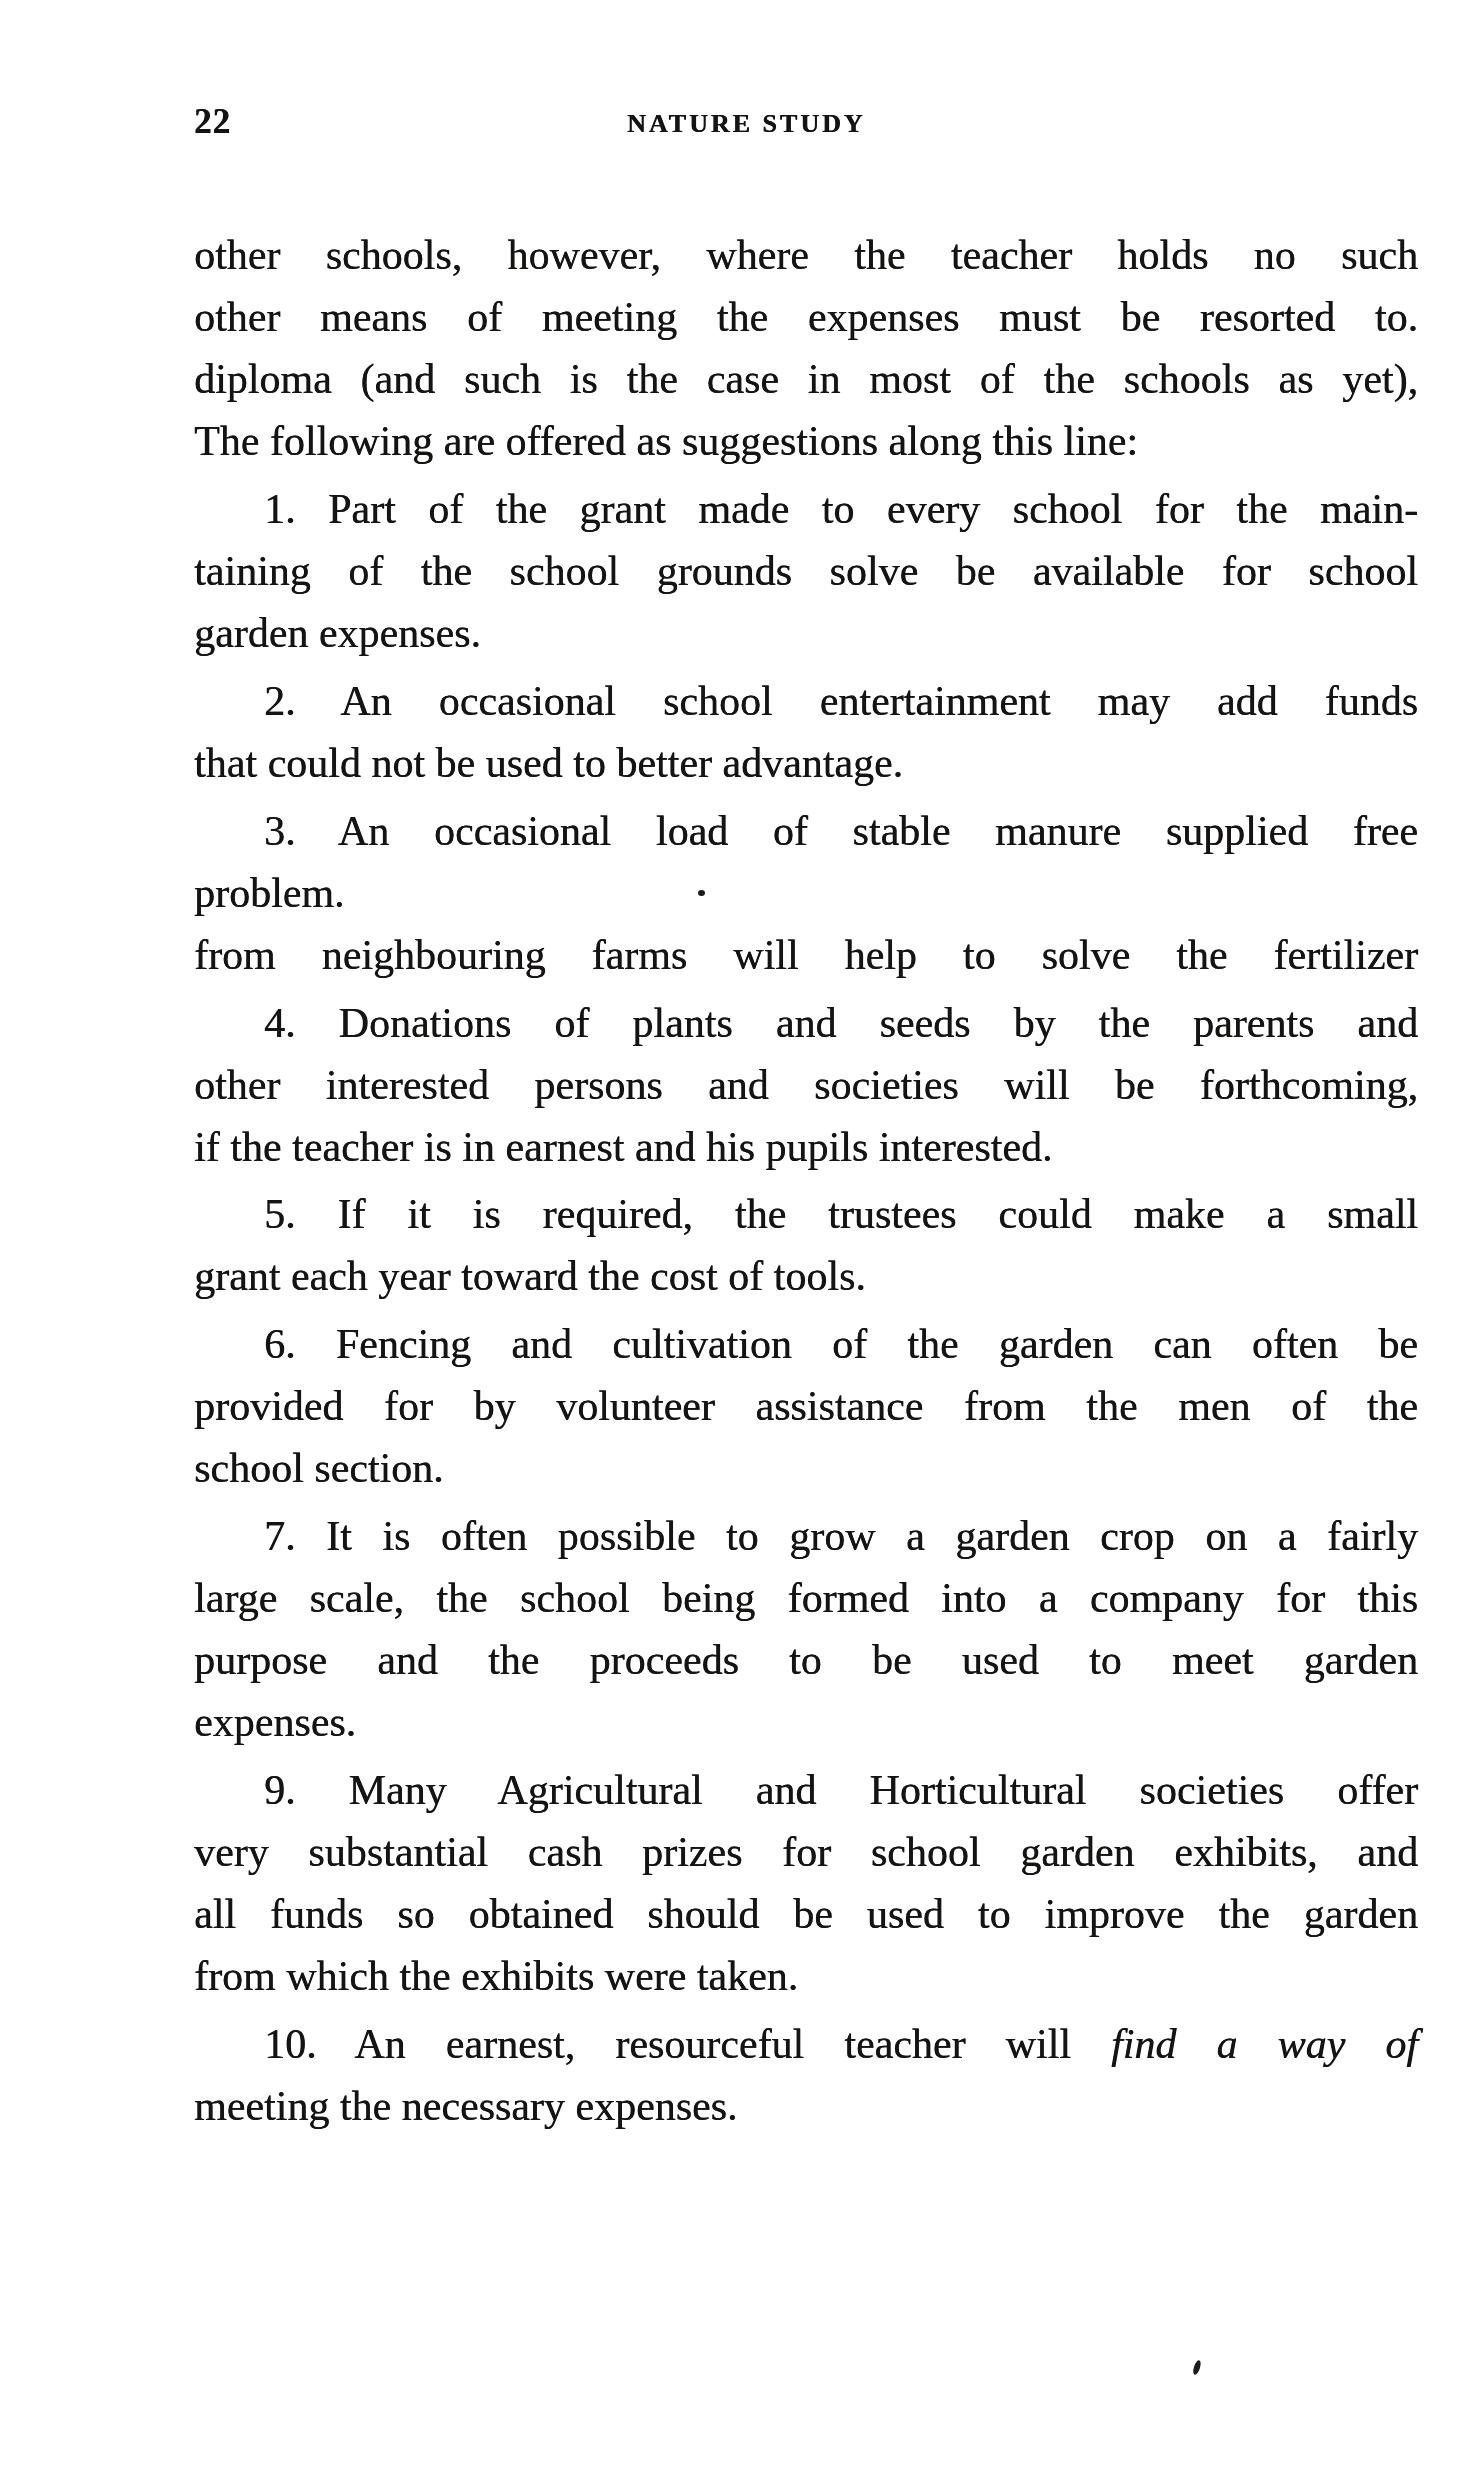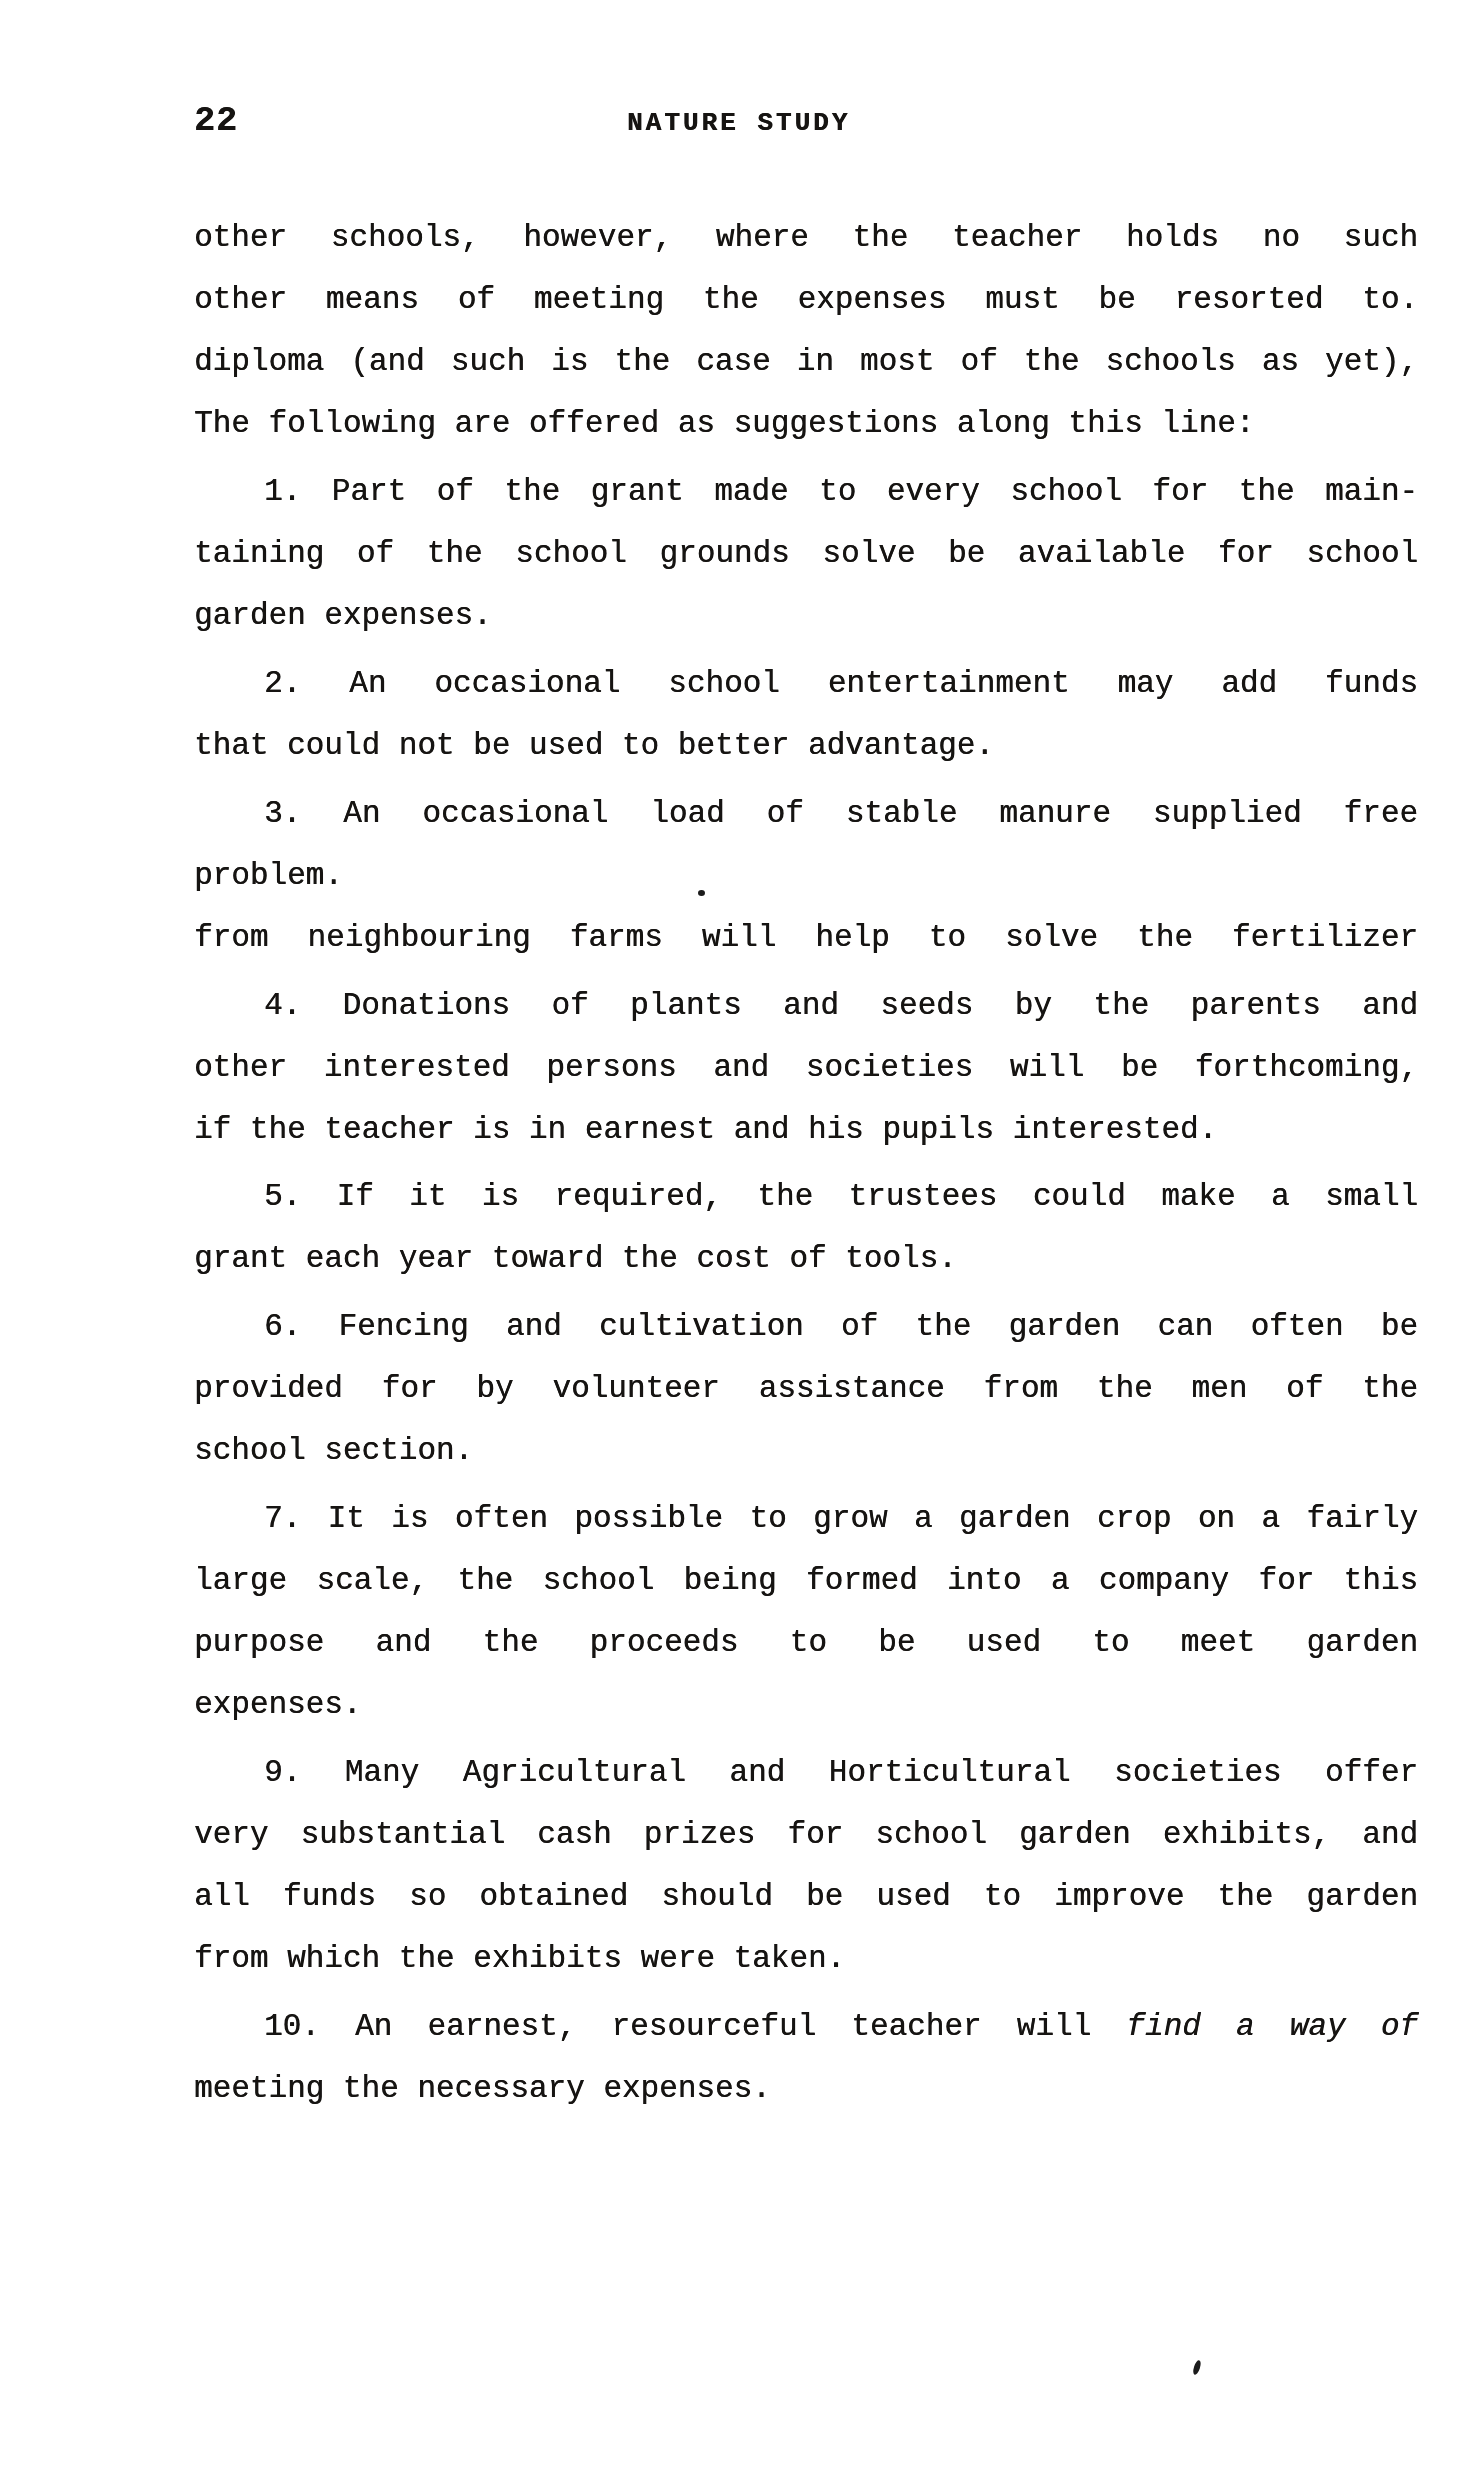--- a/index.html
+++ b/index.html
@@ -3,21 +3,21 @@
 <meta charset="utf-8">
 <title>Scanned book page</title>
 <style>
   html,body { margin:0; padding:0; }
   .page {
     position: relative;
     width: 1482px;
     height: 2484px;
     background: var(--paper, #ffffff);
     color: var(--ink, #161412);
-    font-family: Liberation Mono, monospace;
+    font-family: Liberation Serif, serif;
     overflow: hidden;
   }
   .running-head {
     position: absolute;
     top: 102px;
     left: 0;
     width: 100%;
     height: 43px;
   }
   .page-number {
@@ -36,23 +36,23 @@
     top: 2px;
     font-size: 26px;
     font-weight: bold;
     line-height: 39px;
     letter-spacing: 3px;
     text-shadow: 0.5px 0 0 currentColor;
   }
   .body-text {
     position: absolute;
     left: 194px;
-    top: 207px;
+    top: 224px;
     width: 1224px;
-    font-size: 31px;
+    font-size: 42px;
     line-height: 62px;
     text-shadow: 0.4px 0 0 currentColor;
   }
   .para { margin: 0; }
   .para + .para { margin-top: 5.9px; }
   .para.indent .line:first-child { text-indent: 70px; }
   .line {
     text-align: justify;
     text-align-last: justify;
   }

